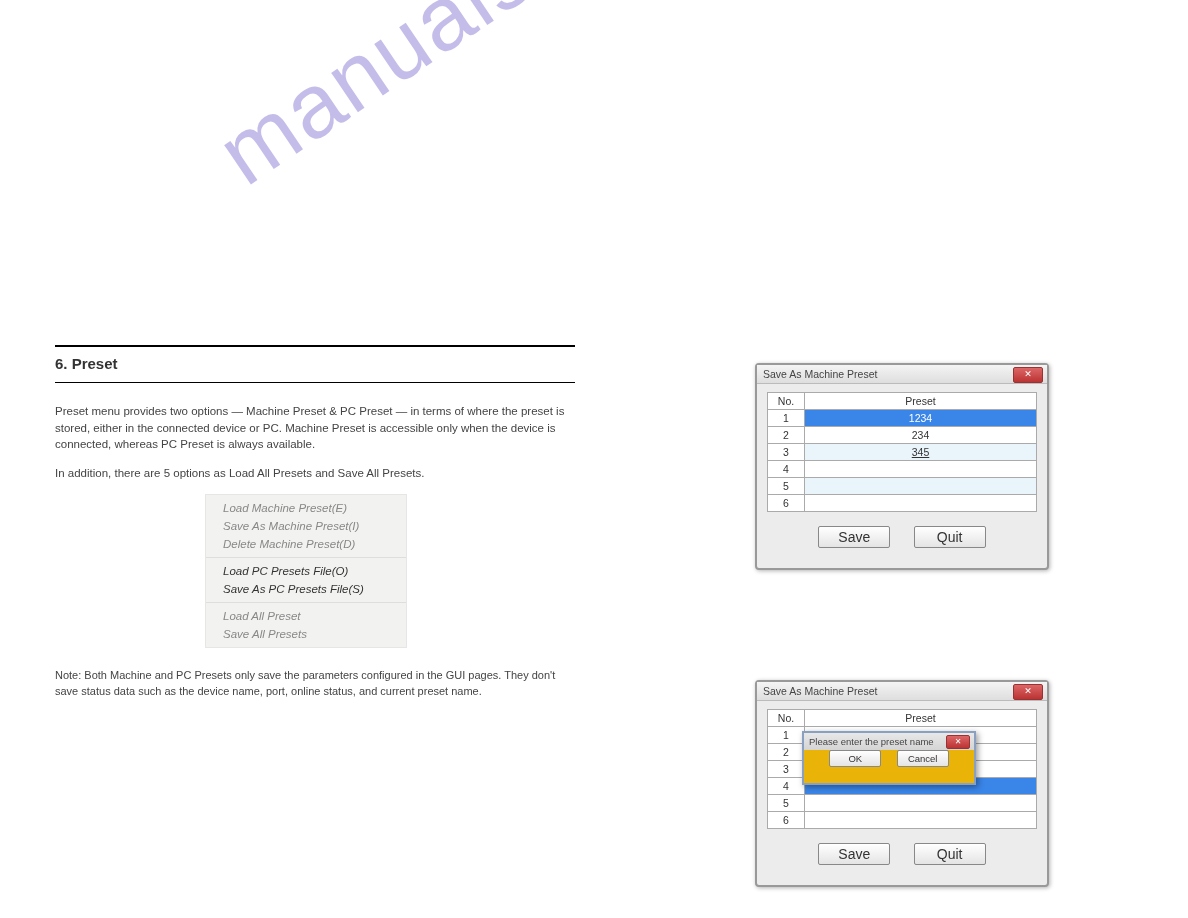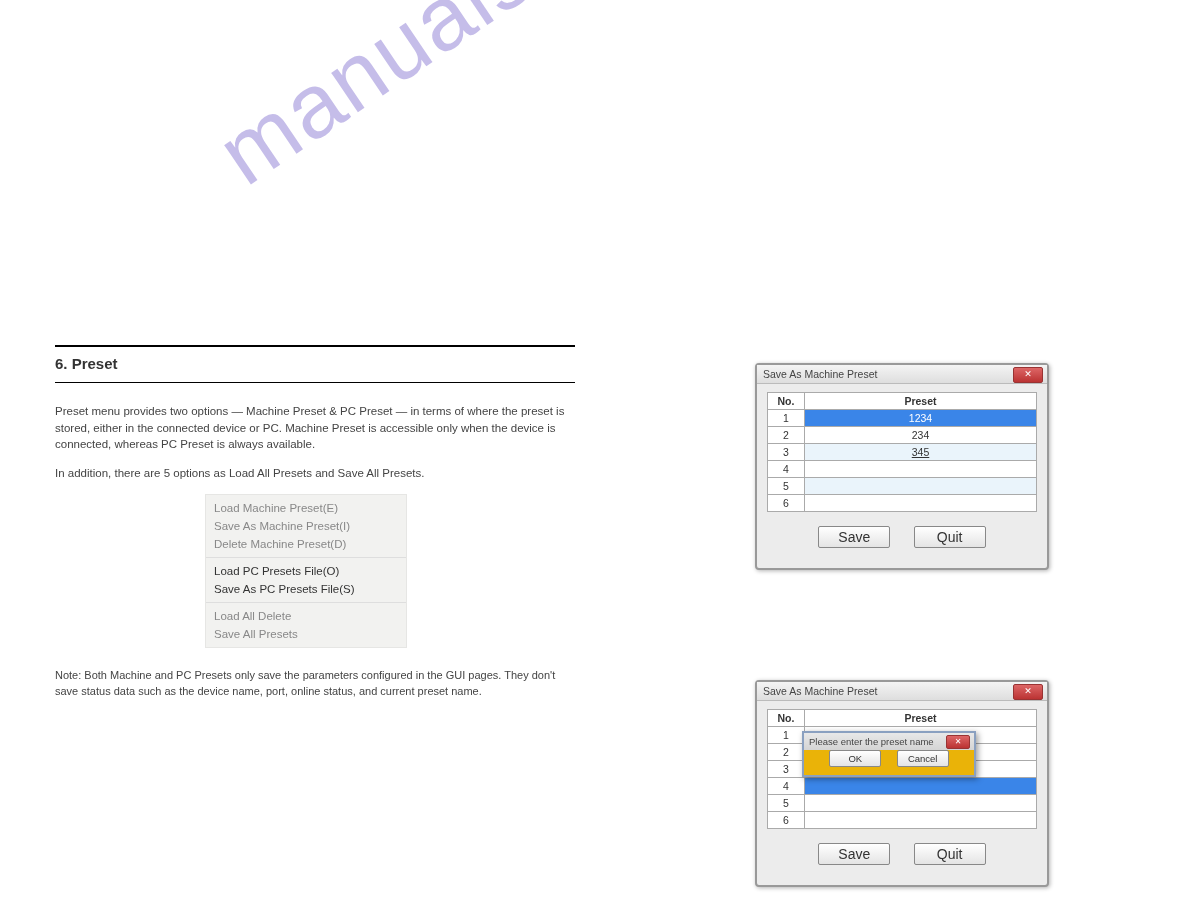--- a/index.html
+++ b/index.html
@@ -48,21 +48,21 @@
   .menu-mock {
     margin: 10px 0 20px 150px;
     width: 200px;
     background: #f2f2f0;
     border: 1px solid #e6e6e4;
     font-size: 11.5px;
     color: #888;
   }
   .menu-mock .sec { padding: 4px 0; }
   .menu-mock .sep { border-top: 1px solid #dedede; margin: 0; }
-  .menu-mock .mi { padding: 3px 8px; }
+  .menu-mock .mi { padding: 3px 17px; font-style: italic; }
   .menu-mock .mi.dark { color: #333; }
   .dialog {
     width: 290px;
     background: #ECECEC;
     border: 2px solid #999;
     border-radius: 4px;
     box-shadow: 1px 1px 4px rgba(0,0,0,0.3);
     margin-left: 120px;
     margin-bottom: 18px;
     position: relative;
@@ -95,21 +95,21 @@
     border-collapse: collapse;
     font-size: 10.5px;
     background: #fff;
     border: 1px solid #999;
   }
   table.preset-table th, table.preset-table td {
     border: 1px solid #aaa;
     padding: 2px 4px;
     text-align: center;
   }
-  table.preset-table th { background: #fff; font-weight: bold; }
+  table.preset-table th { background: #fff; font-weight: normal; }
   table.preset-table td.no { width: 28px; background: #fff; }
   table.preset-table tr.sel td.pr { background: #3a85e8; color: #fff; }
   table.preset-table tr.striped td.pr { background: #EAF4FB; text-decoration: underline; }
   .dlg-buttons { text-align: center; padding: 6px 0 4px 0; }
   .winbtn {
     display: inline-block;
     width: 70px;
     font-size: 14px;
     padding: 2px 0;
     margin: 8px 10px;
@@ -130,21 +130,21 @@
   }
   .inner-title {
     background: linear-gradient(#e8e8e8, #d4d4d4);
     font-size: 9.5px;
     padding: 3px 5px;
     position: relative;
     color: #444;
   }
   .inner-body { padding: 8px 10px; font-size: 10px; color: #444; }
   .inner-body input { width: 80px; font-size: 10px; padding: 1px 2px; }
-  .inner-btns { text-align: center; padding-bottom: 8px; }
+  .inner-btns { text-align: center; padding-bottom: 16px; }
   .inner-btns .winbtn { width: 50px; font-size: 9.5px; margin: 0 6px; }
   .watermark {
     position: absolute;
     left: 200px;
     top: 120px;
     font-size: 90px;
     color: rgba(110, 90, 200, 0.4);
     transform: rotate(-34deg);
     transform-origin: left top;
     pointer-events: none;
@@ -171,21 +171,21 @@
           <div class="mi">Save As Machine Preset(I)</div>
           <div class="mi">Delete Machine Preset(D)</div>
         </div>
         <div class="sep"></div>
         <div class="sec">
           <div class="mi dark">Load PC Presets File(O)</div>
           <div class="mi dark">Save As PC Presets File(S)</div>
         </div>
         <div class="sep"></div>
         <div class="sec">
-          <div class="mi">Load All Delete</div>
+          <div class="mi">Load All Preset</div>
           <div class="mi">Save All Presets</div>
         </div>
       </div>
 
       <div class="body-text" style="font-size:11px;">Note:   Both Machine and PC Presets only save the parameters configured in the GUI pages. They don't save status data such as the device name, port, online status, and current preset name.</div>
     </div>
 
     <div class="col-right">
 
       <div class="dialog">

